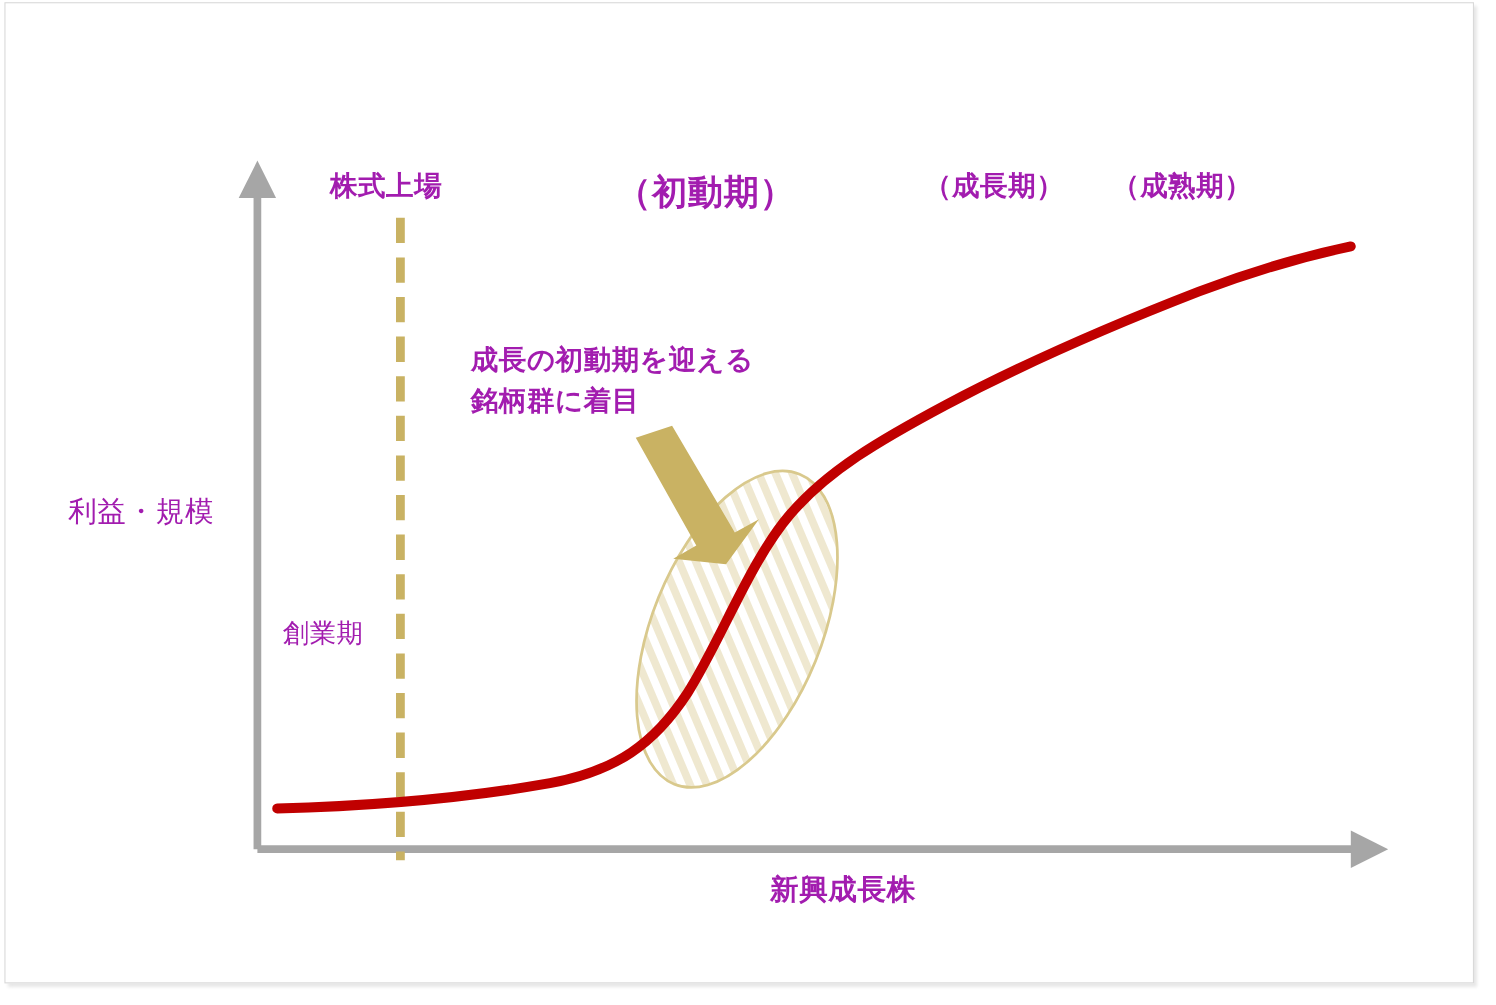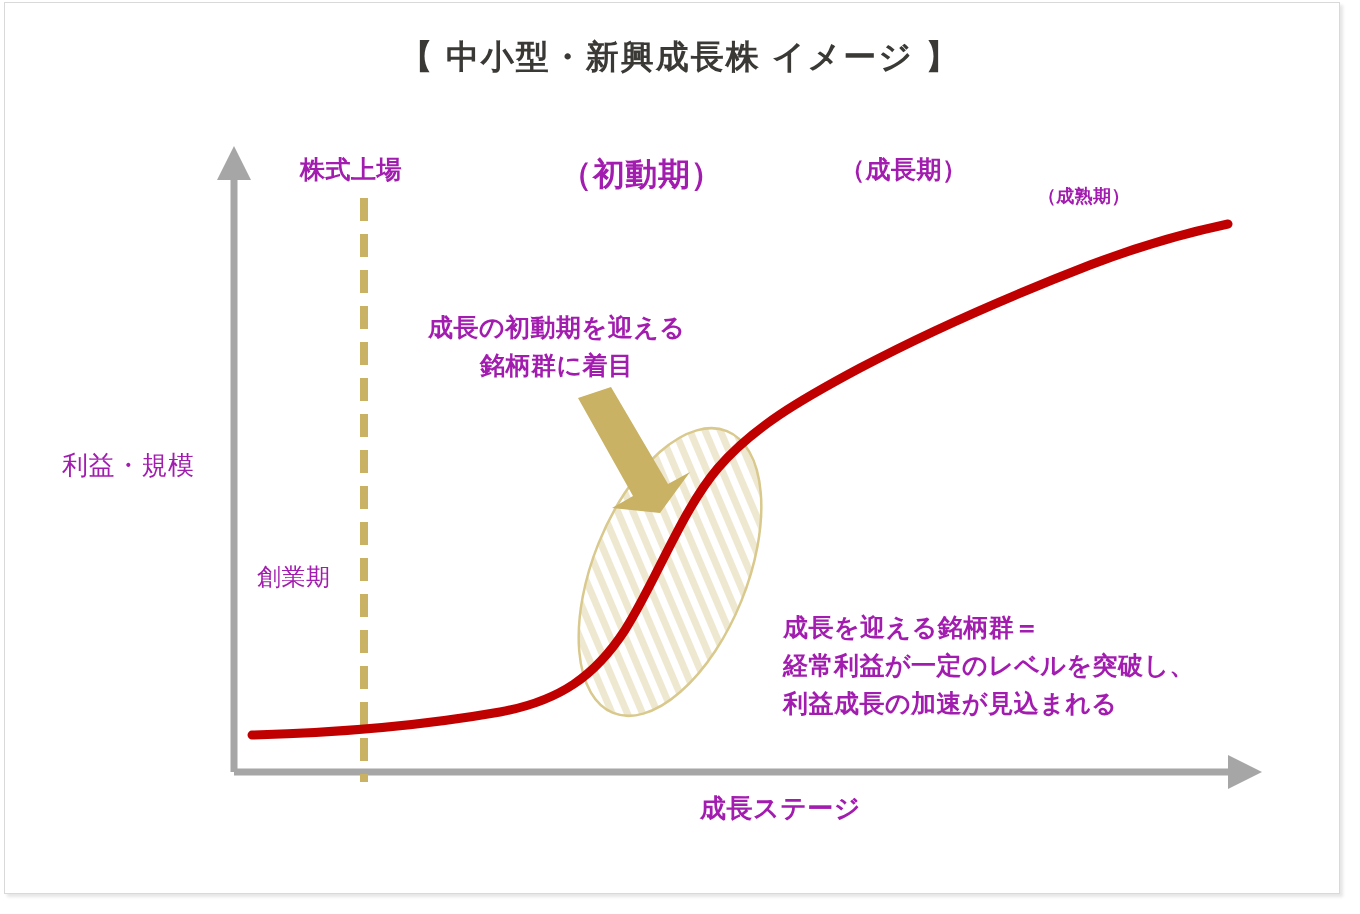--- a/index.html
+++ b/index.html
@@ -51,31 +51,30 @@
     width: 1360px;
     text-align: center;
     font-size: 33px;
     font-weight: 700;
     color: #3a3936;
     letter-spacing: 0.06em;
   }
   #stage-listing { left: 300px; top: 152px; font-size: 25px; font-weight: 700; }
   #stage-initial { left: 560px; top: 152px; font-size: 32px; font-weight: 700; }
   #stage-growth  { left: 820px; top: 152px; font-size: 25px; font-weight: 700; margin-left: 20px; }
-  #stage-mature  { left: 1038px; top: 152px; font-size: 18px; font-weight: 700; margin-top: 32px; }
+  #stage-mature  { left: 1011px; top: 152px; font-size: 25px; font-weight: 700; }
 
   #y-axis-label { left: 62px; top: 448px; font-size: 26px; font-weight: 400; }
   #x-axis-label { left: 700px; top: 791px; font-size: 26px; font-weight: 700; }
   #founding-label { left: 257px; top: 560px; font-size: 24px; font-weight: 400; }
 
   #note-top {
     left: 428px; top: 308px;
     font-size: 25px; font-weight: 700;
     line-height: 1.52;
-    text-align: center;
   }
   #note-bottom {
     left: 783px; top: 608px;
     font-size: 25px; font-weight: 700;
     line-height: 1.52;
   }
 </style>
 </head>
 <body>
 
@@ -117,31 +116,27 @@
                C 752,428 800,400 860,368
                C 930,331 1010,296 1090,265
                C 1140,246 1190,232 1228,224" fill="none" stroke="#C00000" stroke-width="9" stroke-linecap="round" stroke-linejoin="round"></path>
     </g>
 
     <g>
       <polygon points="578,398 611,387 668,484 690,472 660,513 612,508 633,496" fill="#C9B263"></polygon>
     </g>
   </svg>
 
-  <div class="txt" id="title">【 中小型・新興成長株 イメージ 】</div>
 
   <div class="txt" id="stage-listing">株式上場</div>
   <div class="txt" id="stage-initial">（初動期）</div>
   <div class="txt" id="stage-growth">（成長期）</div>
   <div class="txt" id="stage-mature">（成熟期）</div>
 
   <div class="txt" id="y-axis-label">利益・規模</div>
-  <div class="txt" id="x-axis-label">成長ステージ</div>
+  <div class="txt" id="x-axis-label">新興成長株</div>
 
   <div class="txt" id="founding-label">創業期</div>
 
   <div class="txt" id="note-top">成長の初動期を迎える
 銘柄群に着目</div>
-  <div class="txt" id="note-bottom">成長を迎える銘柄群＝
-経常利益が一定のレベルを突破し、
-利益成長の加速が見込まれる</div>
 
 </div>
 
 </body></html>

